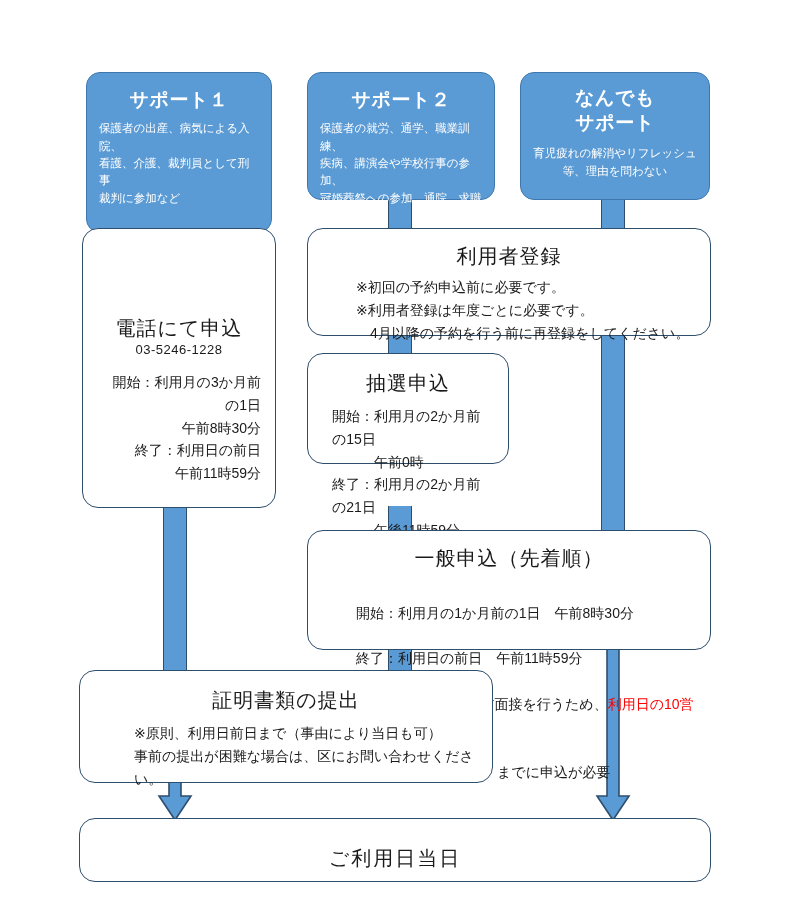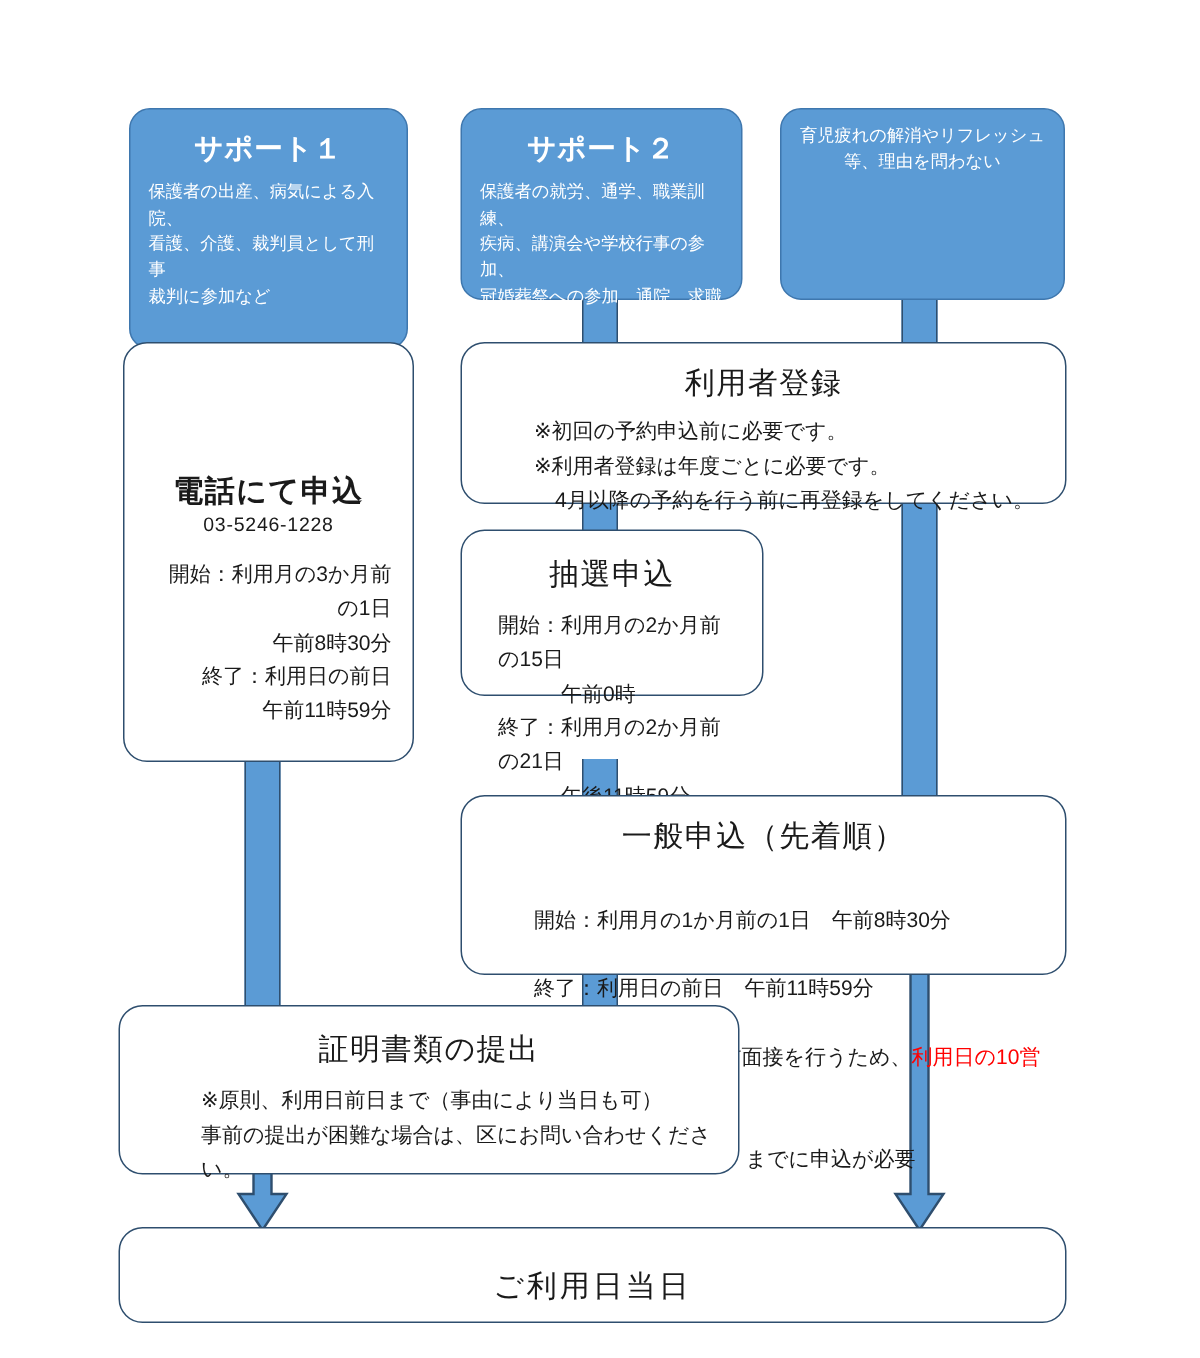--- a/index.html
+++ b/index.html
@@ -99,21 +99,21 @@
   #box-support2  { left: 307px; top: 72px;  width: 188px; height: 128px; }
   #box-anything  { left: 520px; top: 72px;  width: 190px; height: 128px; }
 
   #box-phone     { left: 82px;  top: 228px; width: 194px; height: 280px; }
   #box-register  { left: 307px; top: 228px; width: 404px; height: 108px; }
   #box-lottery   { left: 307px; top: 353px; width: 202px; height: 111px; }
   #box-general   { left: 307px; top: 530px; width: 404px; height: 120px; }
   #box-documents { left: 79px;  top: 670px; width: 414px; height: 113px; }
   #box-useday    { left: 79px;  top: 818px; width: 632px; height: 64px; }
 
-  #box-phone .b-title    { margin-top: 78px; font-weight: bold; }
+  #box-phone .b-title    { margin-top: 78px; }
   #box-phone .b-body     { margin-top: 14px; text-align: right; }
   #box-register .b-title { margin-top: 6px; }
   #box-register .b-body  { margin-top: 7px; padding-left: 34px; }
   #box-lottery .b-title  { margin-top: 8px; }
   #box-lottery .b-body   { margin-top: 9px; padding-left: 10px; }
   #box-general .b-title  { margin-top: 6px; font-family: Liberation Serif, serif; }
   #box-general .b-body   { margin-top: 8px; padding-left: 34px; }
   #box-documents .b-title{ margin-top: 8px; }
   #box-documents .b-body { margin-top: 9px; padding-left: 40px; }
   #box-useday .b-title   { margin-top: 18px; letter-spacing: 2px; }
@@ -155,20 +155,22 @@
 
   <div class="box box-blue" id="box-support2">
     <div class="b-title">サポート２</div>
     <div class="b-body">保護者の就労、通学、職業訓練、
 疾病、講演会や学校行事の参加、
 冠婚葬祭への参加、通院、求職
 活動</div>
   </div>
 
   <div class="box box-blue centered" id="box-anything">
+    <div class="b-title" style="margin:2px 0 10px 0;">なんでも
+サポート</div>
     <div class="b-body">育児疲れの解消やリフレッシュ
 等、理由を問わない</div>
   </div>
 
   <div class="box box-white" id="box-phone">
     <div class="b-title">電話にて申込</div>
     <div class="b-sub">03-5246-1228</div>
     <div class="b-body indent-sm">開始：利用月の3か月前の1日
 　　　午前8時30分
 終了：利用日の前日

